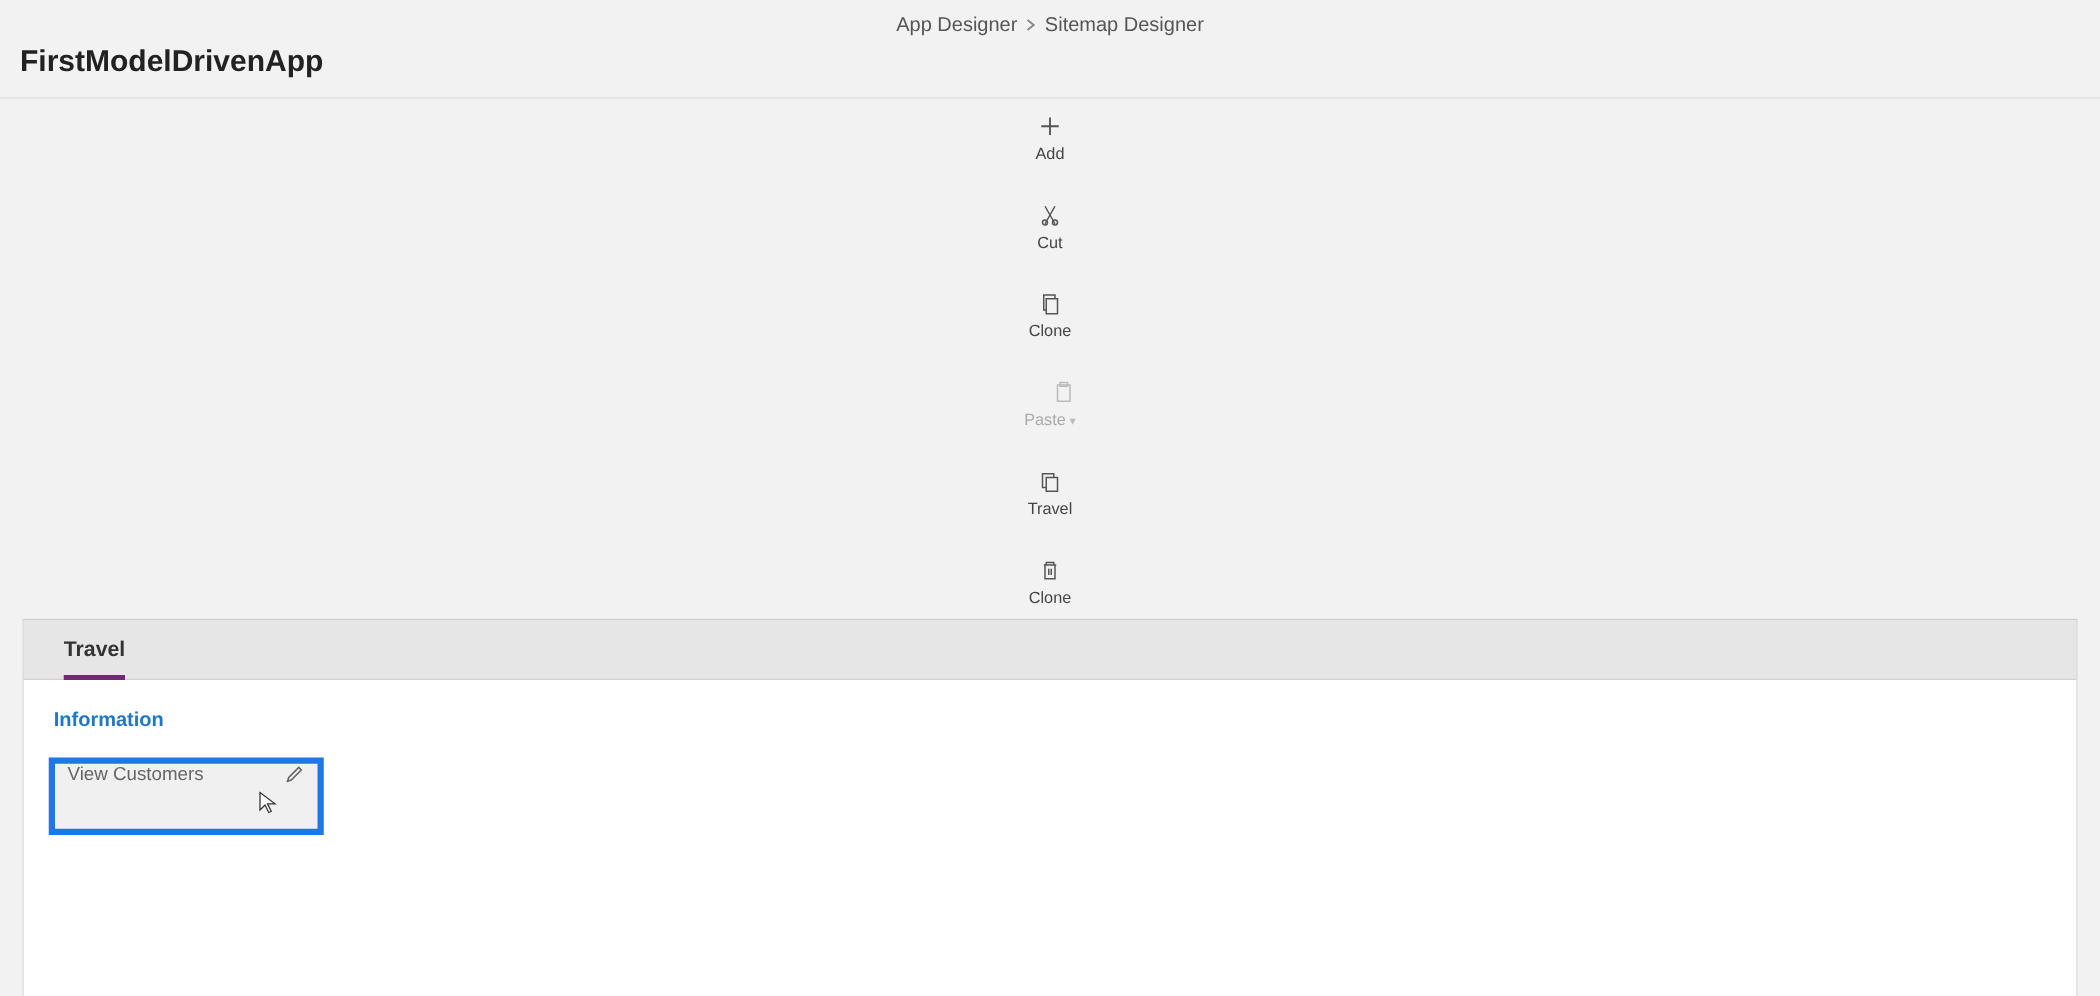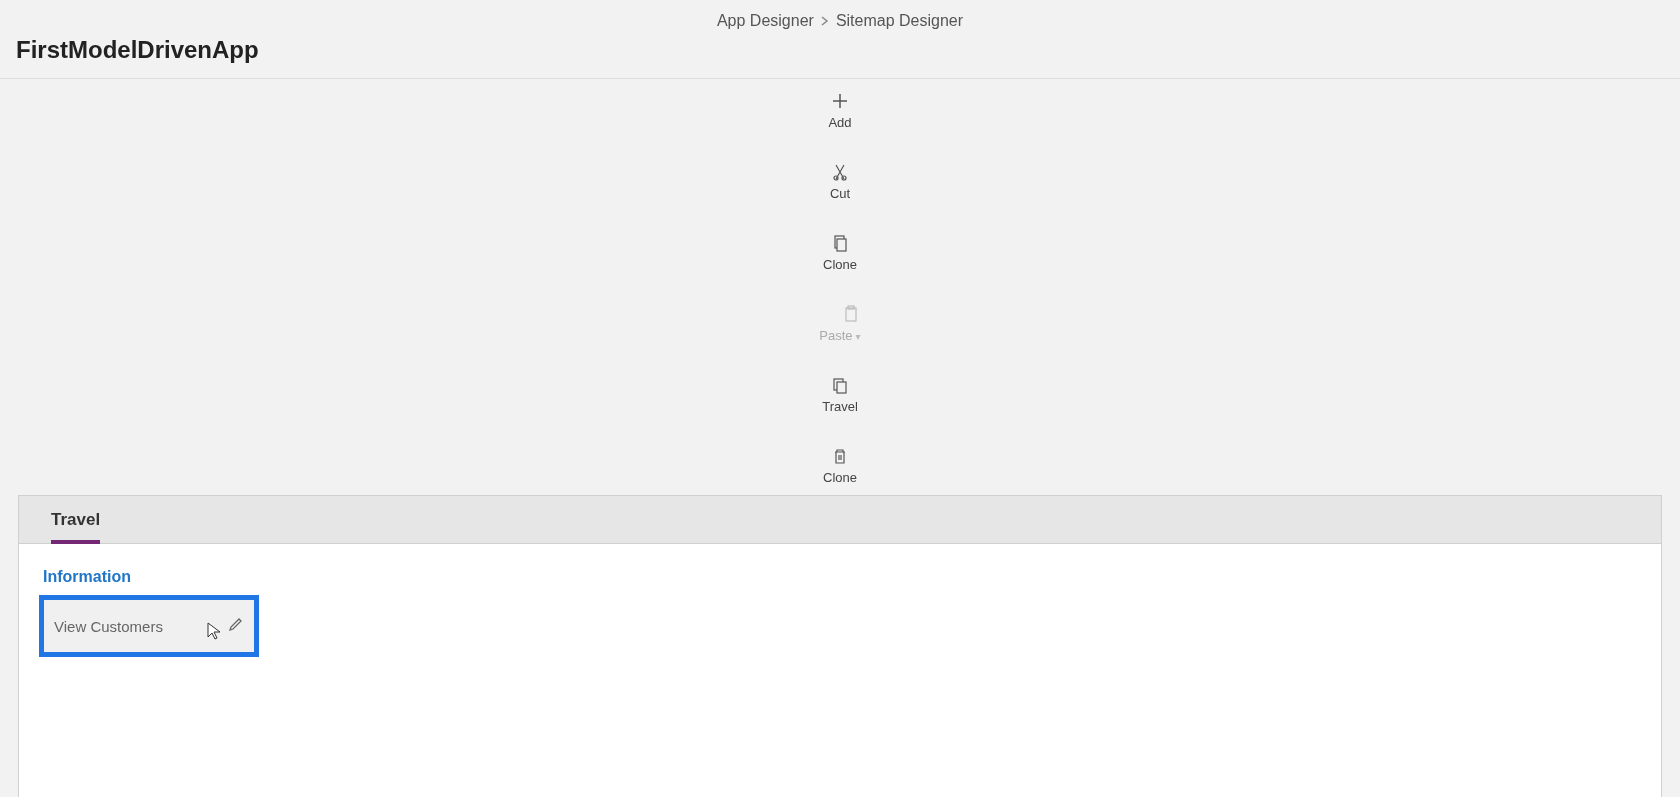--- a/index.html
+++ b/index.html
@@ -101,39 +101,39 @@
     }
     .canvas-body {
       padding: 24px 20px;
       min-height: 330px;
       background: #fff;
     }
     .group-title {
       color: #2176c7;
       font-size: 16px;
       font-weight: 600;
-      margin-bottom: 9px;
+      margin-bottom: 20px;
       margin-left: 4px;
     }
     .subarea-tile {
       width: 220px;
       height: 62px;
       border: 5px solid #2176e6;
       background: #f0f0f0;
       display: flex;
       align-items: center;
       padding: 0 10px;
       position: relative;
       cursor: pointer;
     }
     .subarea-inner {
       width: 100%;
       height: 100%;
       display: flex;
-      align-items: center;
+      align-items: flex-start;
       justify-content: space-between;
     }
     .subarea-label {
       color: #666;
       font-size: 15px;
     }
     .edit-icon {
       color: #666;
       cursor: pointer;
     }

